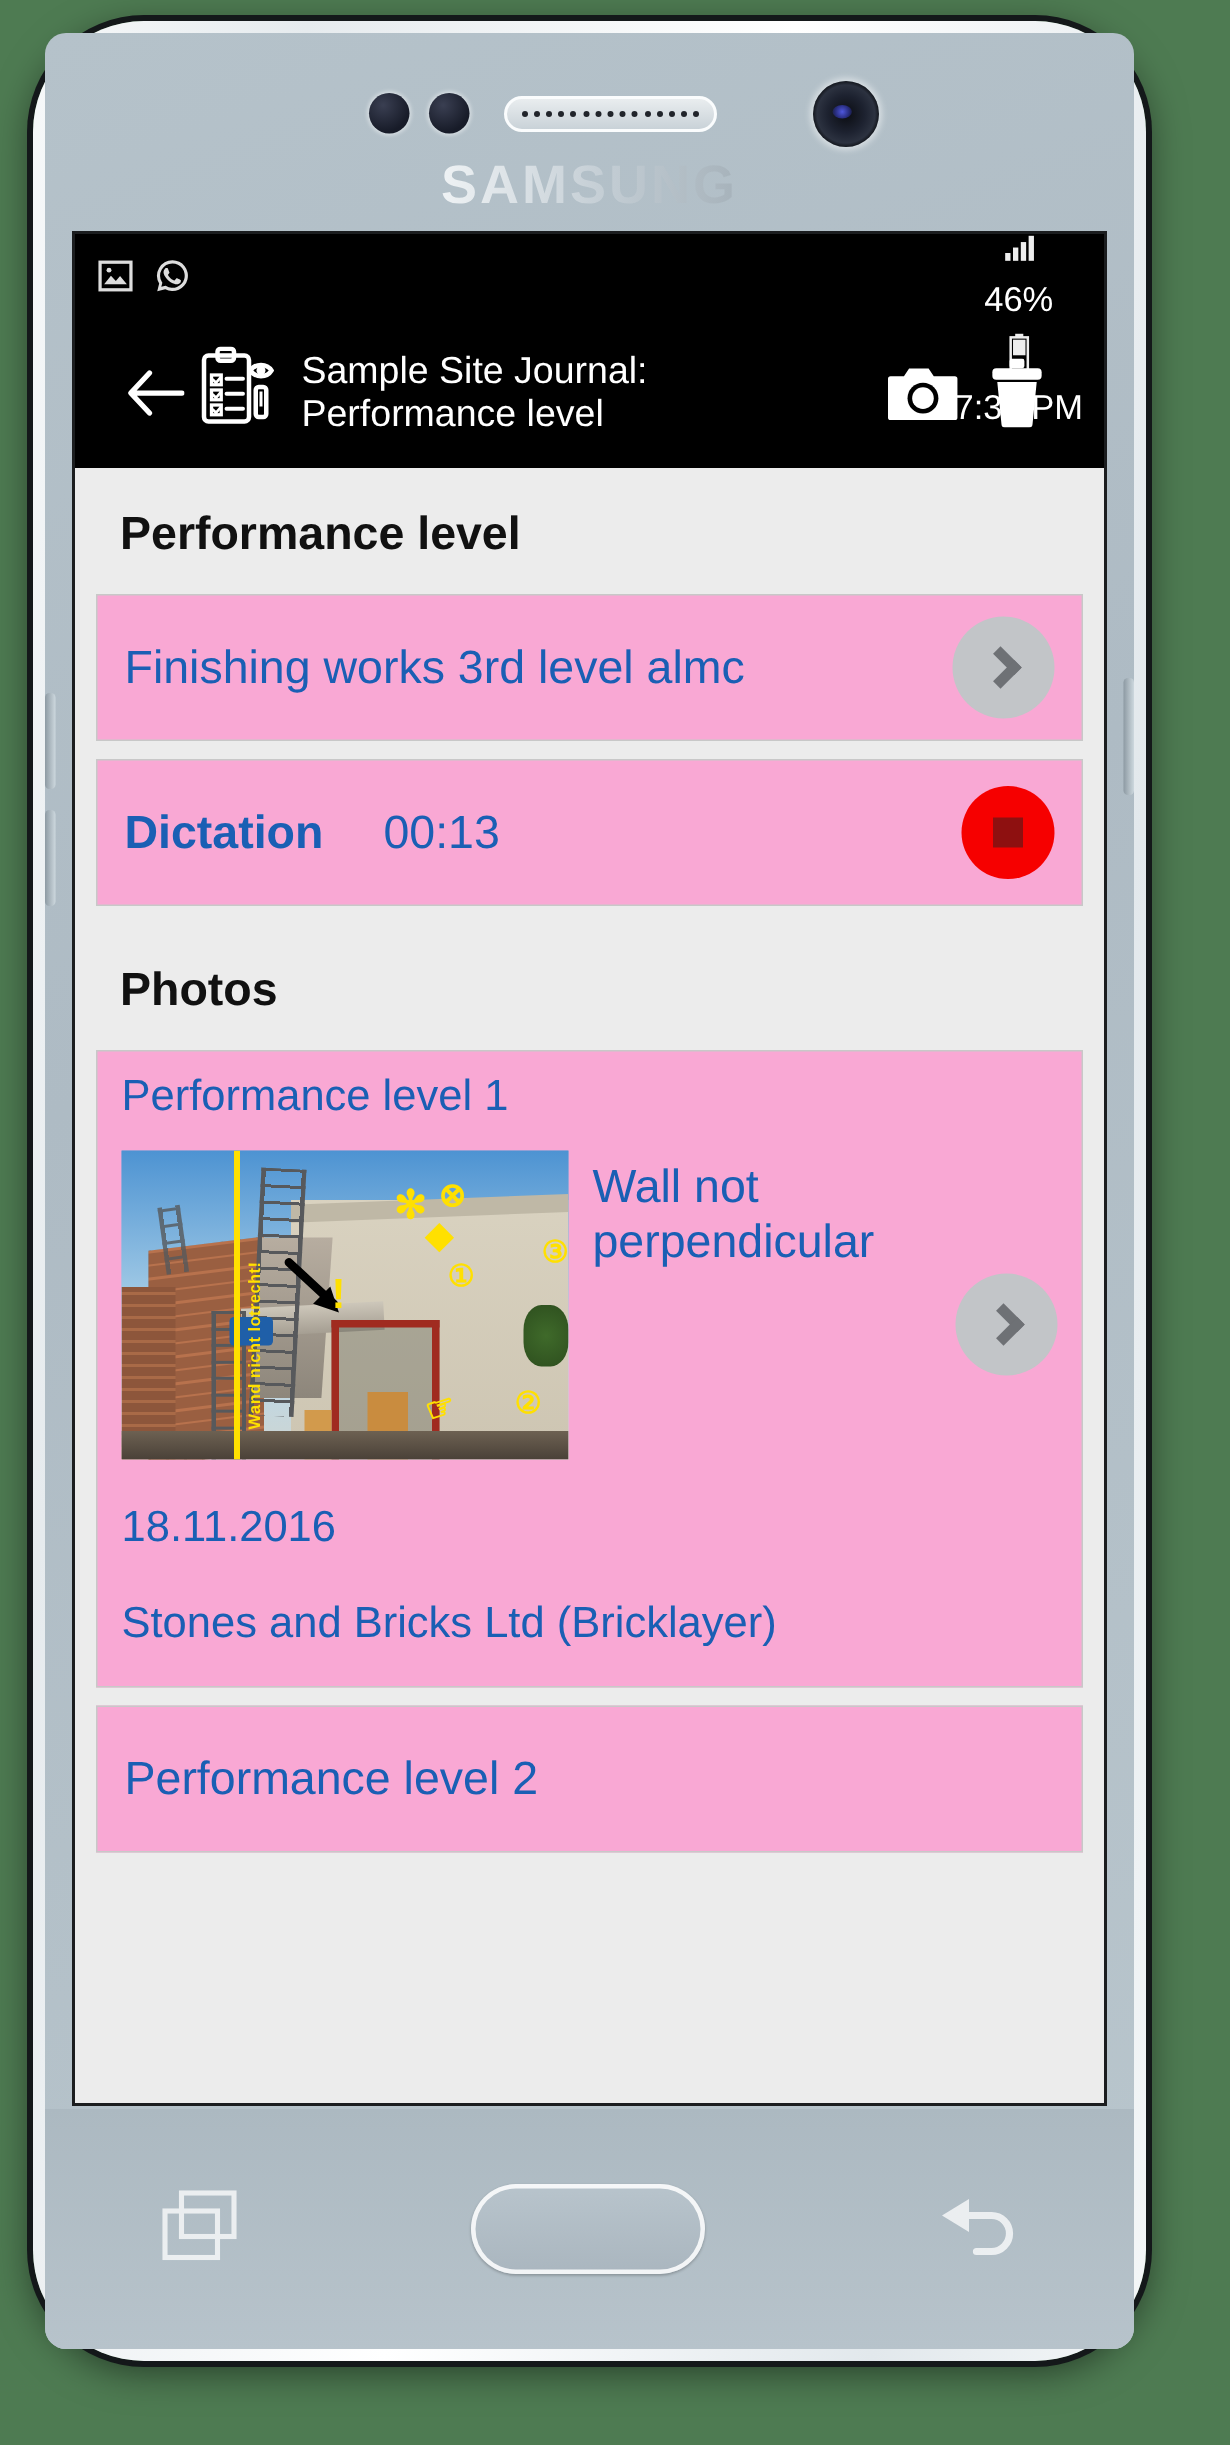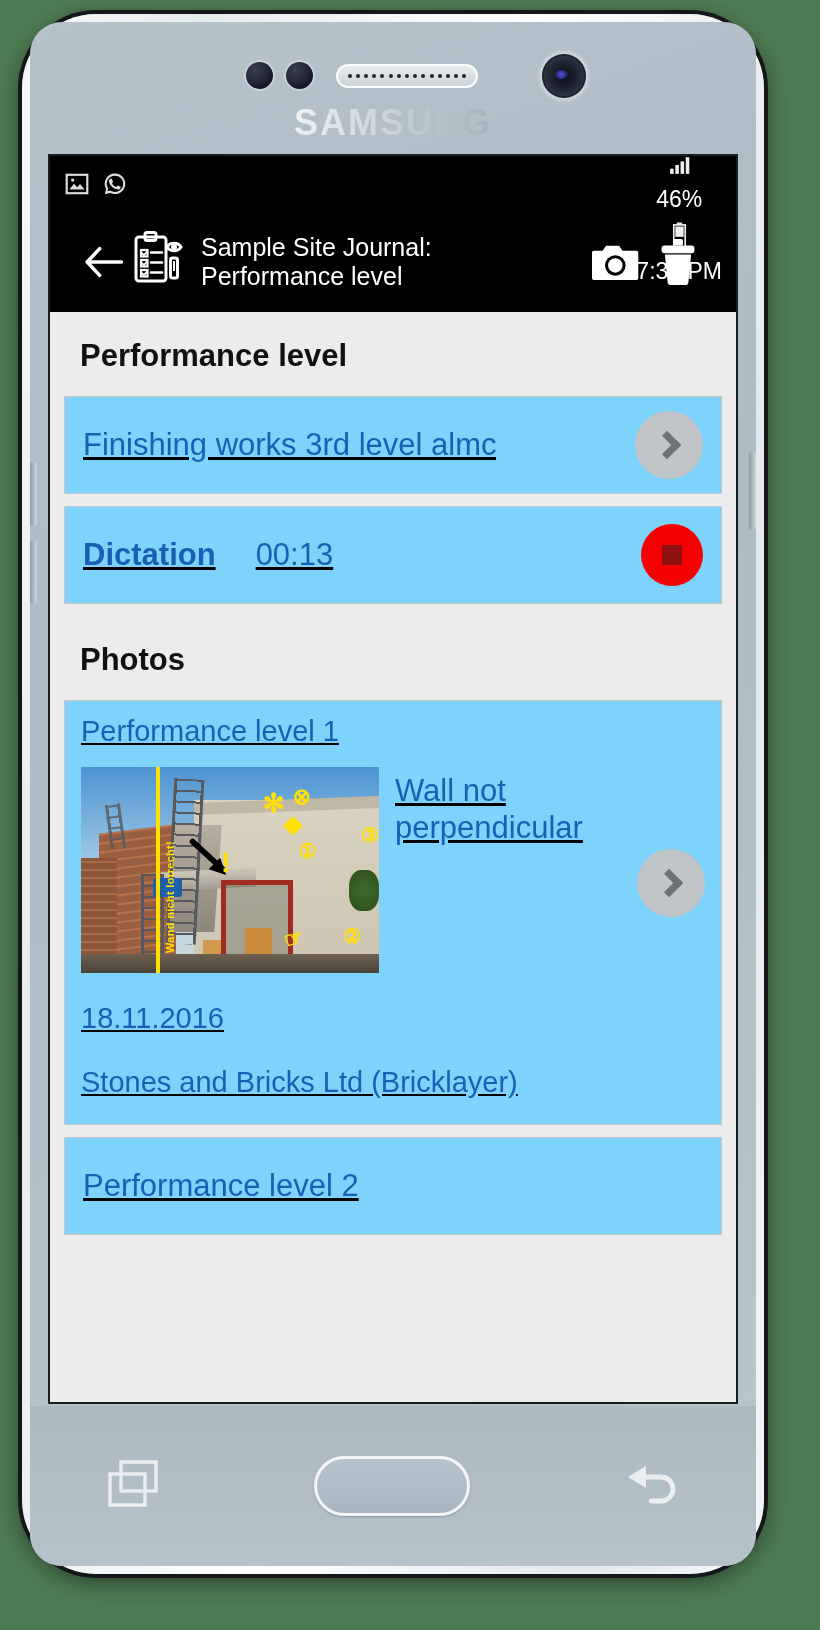--- a/index.html
+++ b/index.html
@@ -16,21 +16,21 @@
     left: 22px; top: 14px;
     width: 742px; height: 1560px;
     border-radius: 74px;
     background: linear-gradient(100deg,#f7f9fa 0%,#e6ebee 18%,#ffffff 50%,#e2e8ec 82%,#f4f7f8 100%);
     box-shadow: 0 0 0 4px #14181a, 0 6px 26px rgba(0,0,0,.55);
   }
   #phone-body {
     position: absolute;
     left: 8px; top: 8px;
     width: 726px; height: 1544px;
-    border-radius: 32px;
+    border-radius: 14px;
     background: linear-gradient(160deg,#b5c2ca 0%,#aebbc4 40%,#b9c6cd 100%);
     overflow: hidden;
   }
   
   .side-btn { position: absolute; background: linear-gradient(90deg,#8d9aa3,#cdd8de); border-radius: 3px; }
   #vol-up   { left: 0px;  top: 440px; width: 7px; height: 64px; }
   #vol-down { left: 0px;  top: 518px; width: 7px; height: 64px; }
   #power    { right: 0px; top: 430px; width: 7px; height: 78px; }
 
   
@@ -105,23 +105,22 @@
   }
   #camera-btn, #delete-btn { width: 62px; flex: none; display: flex; justify-content: center; }
 
   
   #content { height: 1094px; background: #ececec; padding: 0 14px; overflow: hidden; }
   .section-title {
     font-size: 31px; font-weight: bold; color: #111;
     padding: 26px 16px 22px 16px;
   }
   .card {
-    background: #7dd3fc; border: 1px solid #c8c8c8;
+    background: #f9a8d4; border: 1px solid #c8c8c8;
     margin-bottom: 12px;
-    text-decoration: underline;
   }
   .card-row {
     display: flex; align-items: center;
     min-height: 96px; padding: 0 18px;
   }
   .card-text {
     font-size: 31px; color: #1a5fb4;
     white-space: nowrap; overflow: hidden;
   }
   .chevron-btn {

